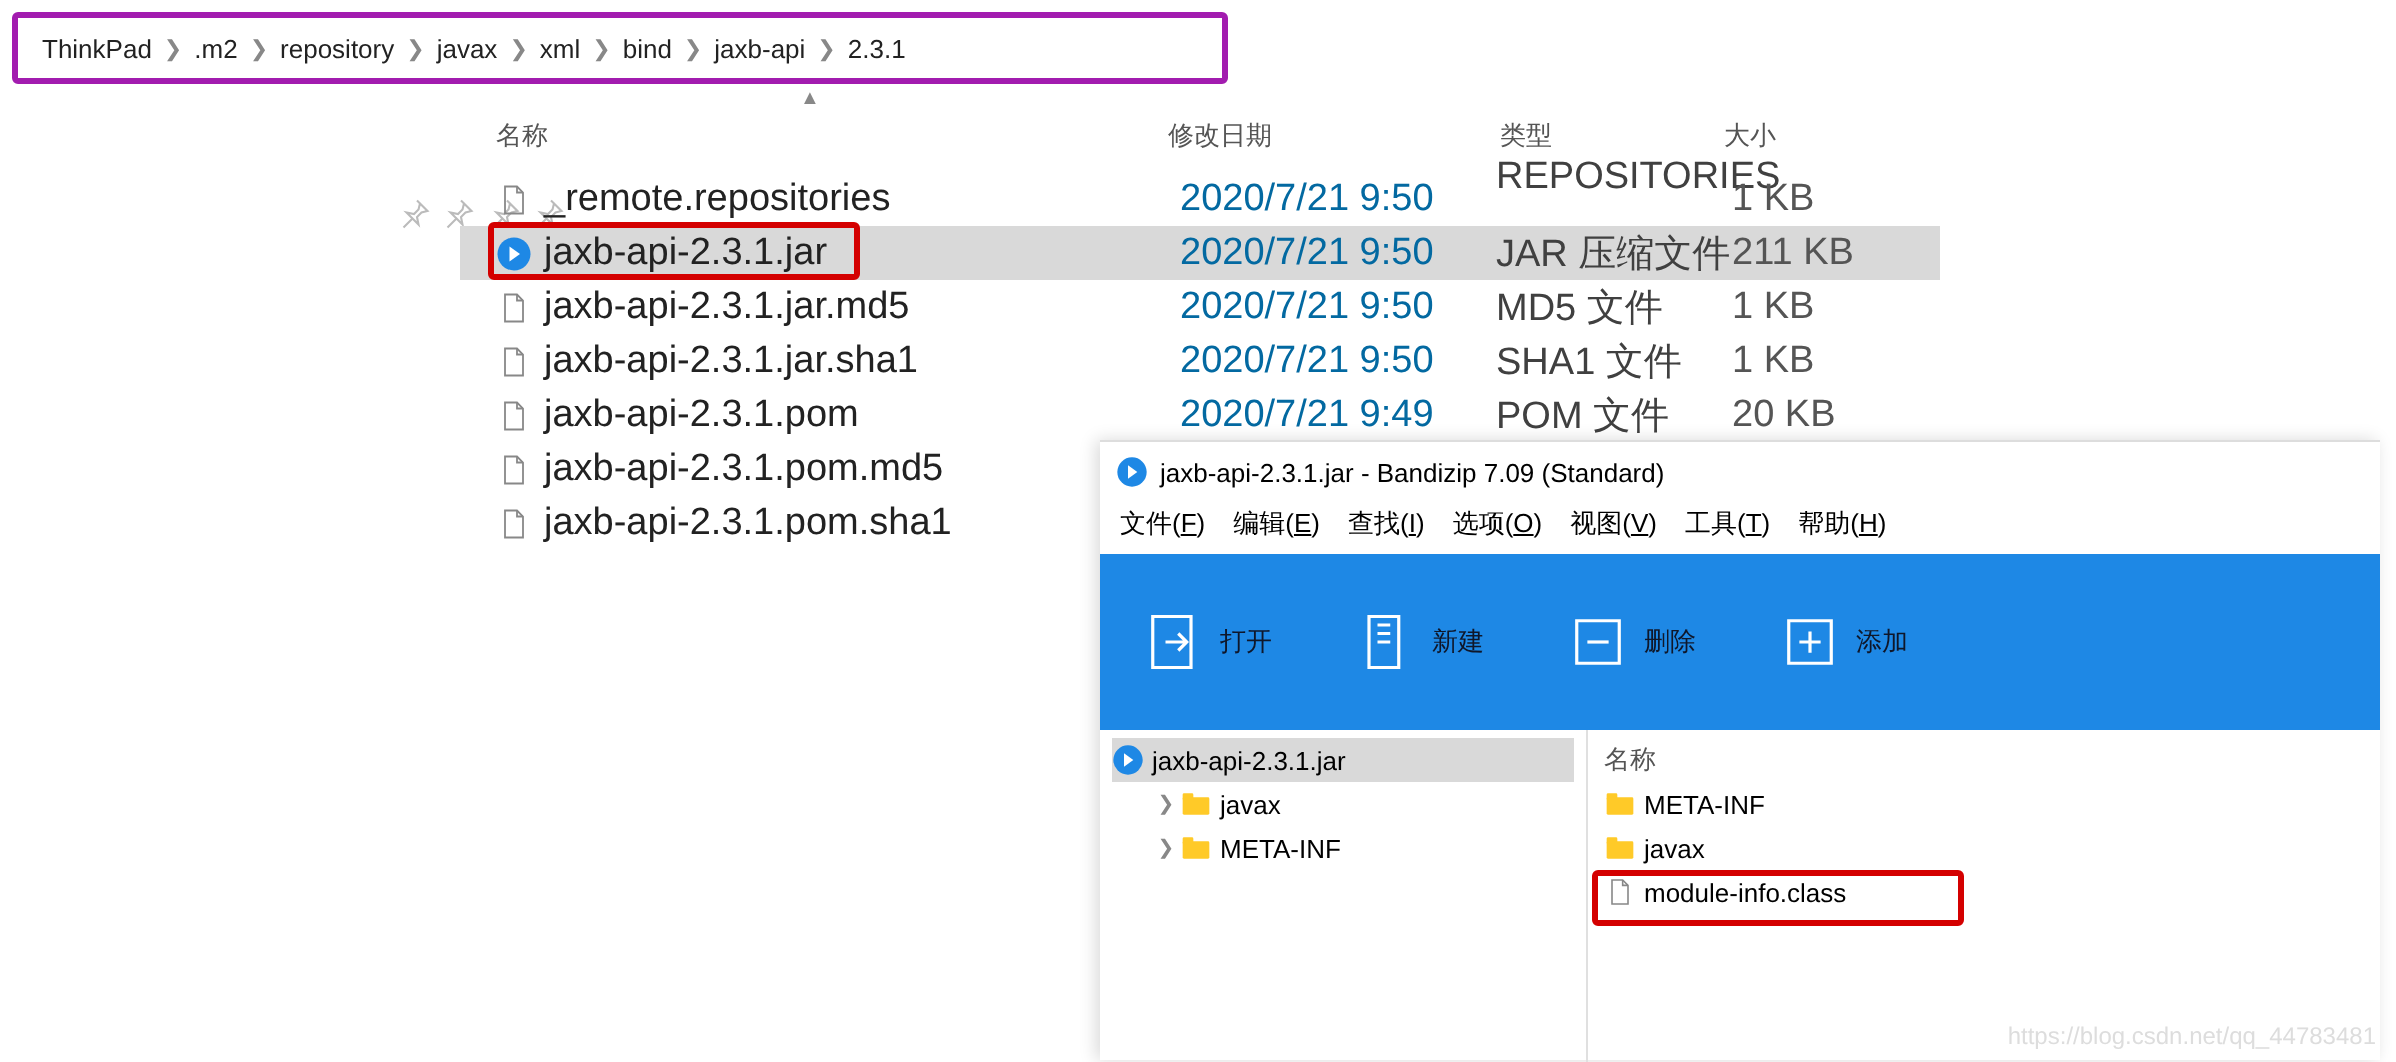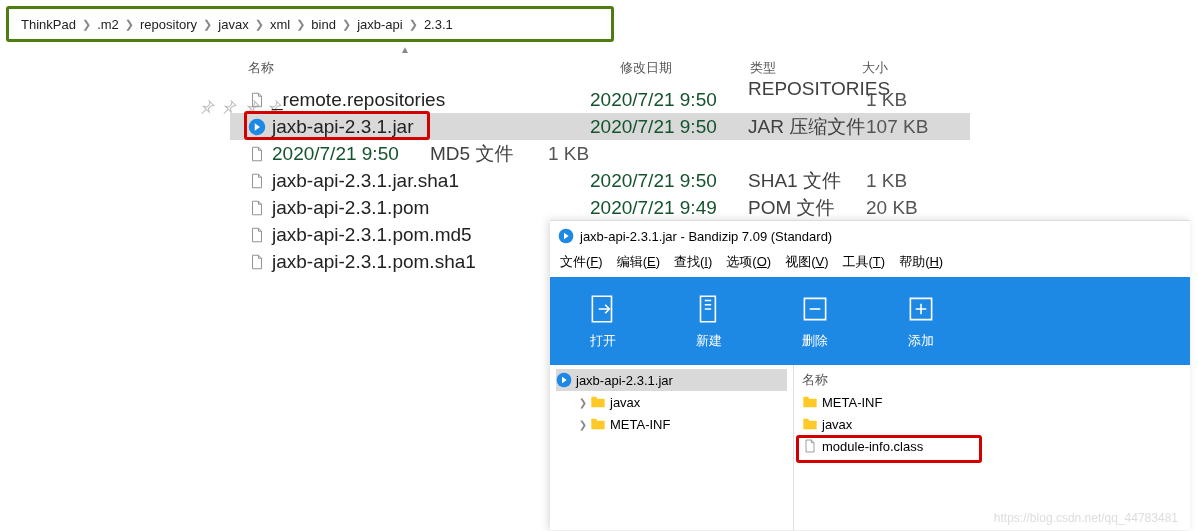--- a/index.html
+++ b/index.html
@@ -1,76 +1,76 @@
 <!DOCTYPE html>
 <html><head>
 <meta charset="utf-8">
 <style>
 * { box-sizing: border-box; margin: 0; padding: 0; font-family: "Segoe UI", "Microsoft YaHei", sans-serif; }
 body { background: #fff; width: 1198px; height: 531px; position: relative; overflow: hidden; }
 
 
-.breadcrumb { display: flex; align-items: center; height: 36px; padding: 2px 8px; border: 3px solid #4d7c0f; border-radius: 3px; margin: 6px 6px 0 6px; width: 608px; }
+.breadcrumb { display: flex; align-items: center; height: 36px; padding: 2px 8px; border: 3px solid #a21caf; border-radius: 3px; margin: 6px 6px 0 6px; width: 608px; }
 .crumb { font-size: 13px; color: #222; padding: 0 4px; }
 .chev { color: #888; font-size: 11px; margin: 0 2px; }
 
 
 .sortrow { position: absolute; left: 230px; top: 44px; width: 900px; height: 12px; }
 .sortarrow { position: absolute; left: 170px; top: 0; font-size: 10px; color: #888; }
 
 
 .colhead { position: absolute; top: 56px; display: flex; font-size: 13px; color: #555; height: 24px; align-items: center; width: 100%; }
 .col-name { position: absolute; left: 248px; }
-.col-date { position: absolute; left: 620px; font-family: Liberation Mono, monospace; }
+.col-date { position: absolute; left: 584px; font-family: Liberation Mono, monospace; }
 .col-type { position: absolute; left: 750px; }
 .col-size { position: absolute; left: 862px; }
 
 
 .pincol { position: absolute; left: 198px; top: 98px; }
 .pin { width: 18px; height: 18px; margin-bottom: 8px; color: #bbb; }
 
 
 .filelist { position: absolute; left: 230px; top: 86px; width: 740px; }
 .row { display: flex; align-items: center; height: 27px; font-size: 19px; color: #222; position: relative; }
 .row.sel { background: #d9d9d9; }
 .row .icon { width: 18px; height: 18px; margin: 0 6px 0 18px; flex-shrink: 0; }
 .row .name { width: 318px; }
-.row .date { width: 158px; color: #14532d; }
+.row .date { width: 158px; color: #0369a1; }
 .row .type { width: 118px; color: #404040; }
 .row .size { width: 80px; text-align: left; color: #555; }
 .redbox-jar { position: absolute; left: 14px; top: -2px; width: 186px; height: 29px; border: 3px solid #d40000; border-radius: 3px; pointer-events: none; }
 
 
 .doc-icon { fill: none; stroke: #888; stroke-width: 1.2; }
 .exec-icon circle { fill: #1e88e5; }
 .exec-icon path { fill: #fff; }
 
 
 .bz { position: absolute; left: 550px; top: 220px; width: 640px; height: 310px; background: #fff; box-shadow: -2px 0 8px rgba(0,0,0,.15); border-top: 1px solid #ddd; }
 .bz-title { display: flex; align-items: center; height: 30px; padding: 0 8px; font-size: 13px; }
 .bz-title .bz-icon { width: 16px; height: 16px; margin-right: 6px; }
 .bz-menu { display: flex; gap: 14px; padding: 2px 10px 6px; font-size: 13px; }
 .bz-menu span u { text-decoration: underline; }
 .bz-toolbar { background: #1e88e5; height: 88px; display: flex; }
-.tb-btn { width: 106px; display: flex; flex-direction: column; align-items: center; justify-content: center; color: #ffffff; font-size: 13px; gap: 6px; }
+.tb-btn { width: 106px; display: flex; align-items: center; justify-content: center; color: #0f172a; font-size: 13px; gap: 6px; }
 .tb-btn svg { width: 34px; height: 34px; stroke: #fff; fill: none; stroke-width: 1.5; }
 .bz-body { display: flex; height: 190px; }
 .bz-tree { width: 244px; border-right: 1px solid #e0e0e0; padding: 4px 6px; font-size: 13px; }
 .tree-row { display: flex; align-items: center; height: 22px; }
 .tree-row .twist { width: 14px; text-align: center; color: #888; font-size: 10px; }
 .tree-row .ticon { width: 16px; height: 16px; margin-right: 4px; }
 .tree-row.sel { background: #d9d9d9; }
 .tree-child { padding-left: 20px; }
 .bz-right { flex: 1; padding: 4px 8px; font-size: 13px; position: relative; }
 .bz-right .hdr { color: #555; height: 22px; display: flex; align-items: center; }
 .bz-right .frow { display: flex; align-items: center; height: 22px; }
 .bz-right .frow .ficon { width: 16px; height: 16px; margin-right: 4px; }
 .redbox-mod { position: absolute; left: 2px; top: 70px; width: 186px; height: 28px; border: 3px solid #d40000; border-radius: 3px; pointer-events: none; }
 .folder-icon rect { fill: #ffca28; }
-.watermark { position: absolute; right: 20px; bottom: 6px; font-size: 12px; color: #ddd; }
+.watermark { position: absolute; right: 10px; bottom: 6px; font-size: 12px; color: #ddd; }
 </style>
 </head>
 <body>
 
 <div class="breadcrumb" id="bc">
     <span class="crumb">ThinkPad</span>
     <span class="chev">❯</span>
     <span class="crumb">.m2</span>
     <span class="chev">❯</span>
     <span class="crumb">repository</span>
@@ -124,28 +124,29 @@
       <span class="size">1 KB</span>
     </div>
     <div class="row sel">
       <span class="icon"><svg viewBox="0 0 24 24" class="exec-icon">
           <circle cx="12" cy="12" r="11"></circle>
           <path d="M9 7l7 5-7 5z"></path>
         </svg></span>
       <span class="name">jaxb-api-2.3.1.jar</span>
       <span class="date">2020/7/21 9:50</span>
       <span class="type">JAR 压缩文件</span>
-      <span class="size">107 KB</span>
+      <span class="size">211 KB</span>
       <div class="redbox-jar"></div>
     </div>
     <div class="row">
       <span class="icon"><svg viewBox="0 0 24 24" class="doc-icon">
           <path d="M6 3h8l4 4v14H6z"></path>
           <path d="M14 3v4h4"></path>
         </svg></span>
+      <span class="name">jaxb-api-2.3.1.jar.md5</span>
       <span class="date">2020/7/21 9:50</span>
       <span class="type">MD5 文件</span>
       <span class="size">1 KB</span>
     </div>
     <div class="row">
       <span class="icon"><svg viewBox="0 0 24 24" class="doc-icon">
           <path d="M6 3h8l4 4v14H6z"></path>
           <path d="M14 3v4h4"></path>
         </svg></span>
       <span class="name">jaxb-api-2.3.1.jar.sha1</span>

